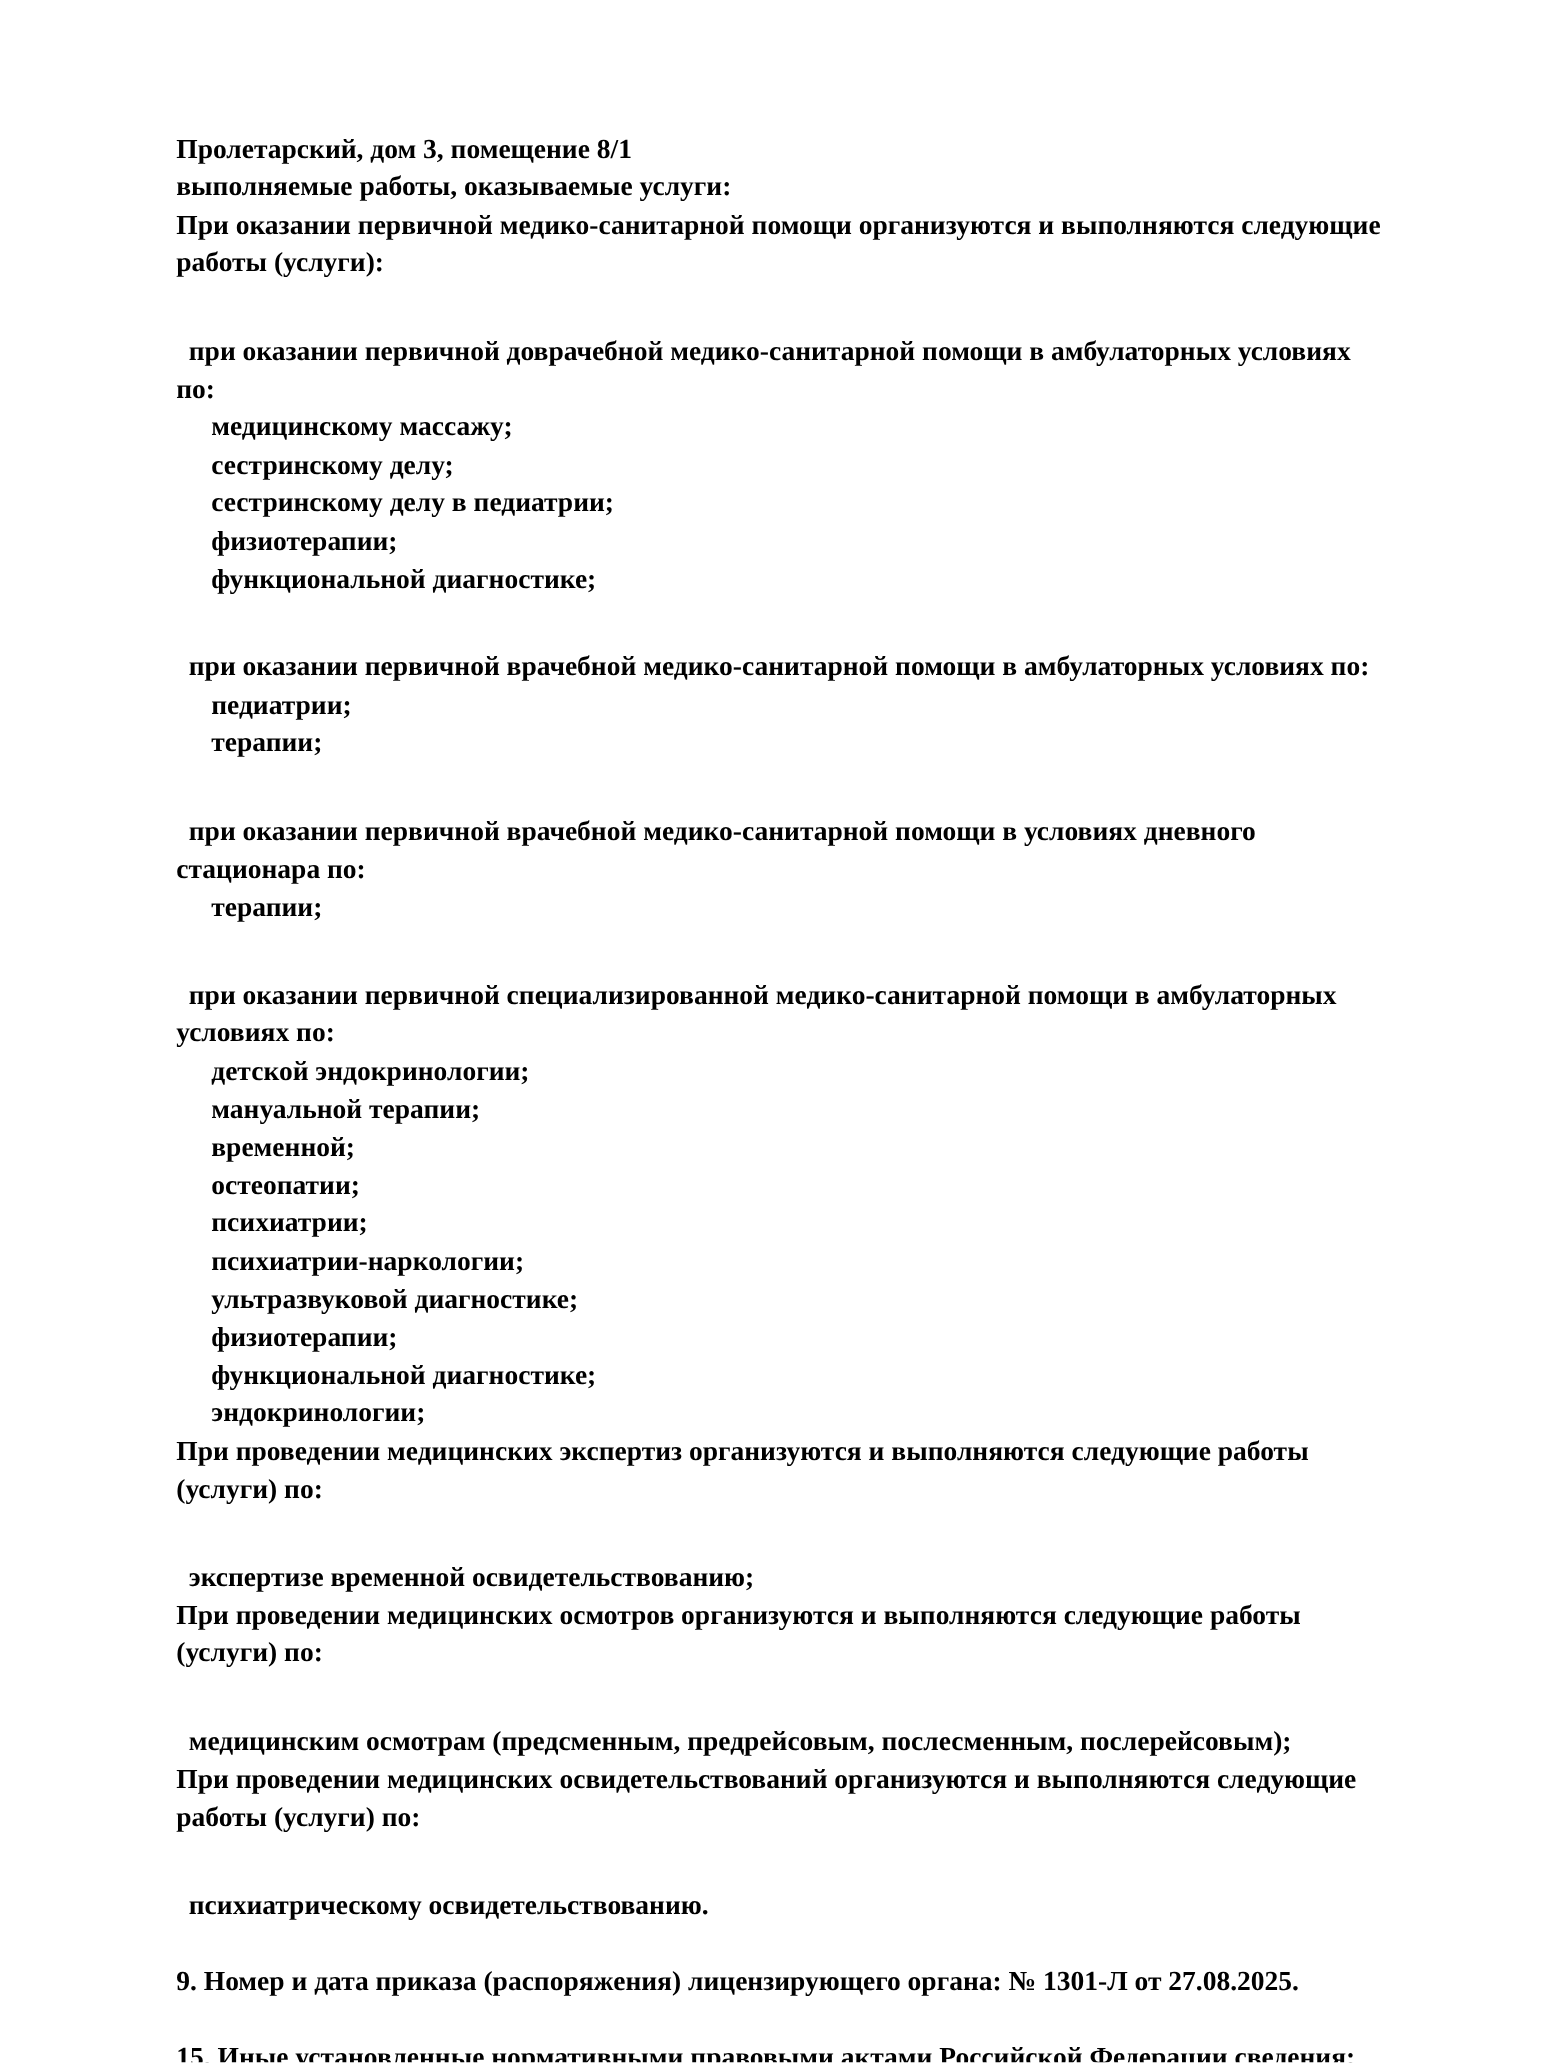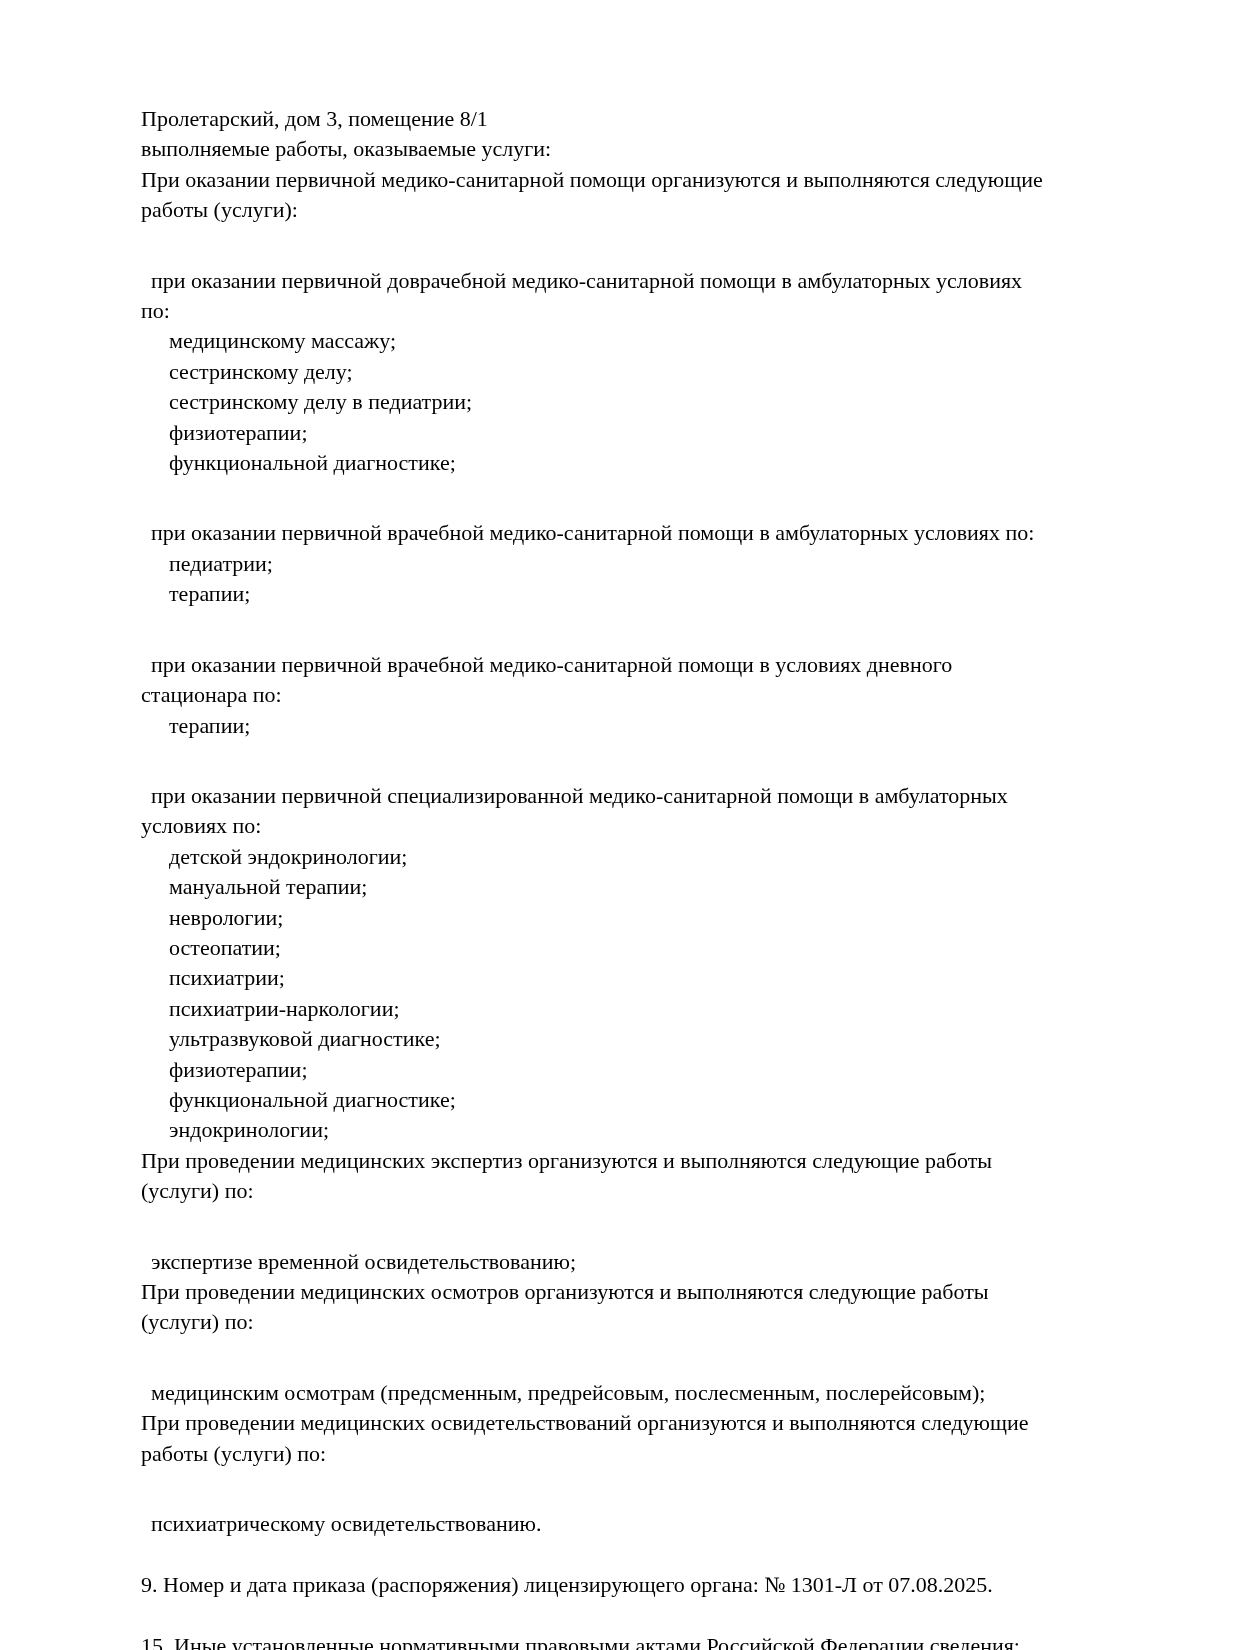--- a/index.html
+++ b/index.html
@@ -8,20 +8,21 @@
     background: #ffffff;
   }
   .page {
     position: relative;
     width: 1240px;
     height: 1650px;
     background: #ffffff;
     overflow: hidden;
     font-family: "Liberation Serif", "DejaVu Serif", serif;
     color: #000000;
+    font-weight: bold;
   }
   .doc-body {
     position: absolute;
     top: 104px;
     left: 141px;
     right: 30px;
     font-size: 22px;
     line-height: 30.4px;
     color: #000000;
   }
@@ -51,35 +52,35 @@
       <div class="line indent-1">при оказании первичной врачебной медико-санитарной помощи в амбулаторных условиях по:</div>
       <div class="line indent-2">педиатрии;</div>
       <div class="line indent-2">терапии;</div>
       <div class="line indent-1">при оказании первичной врачебной медико-санитарной помощи в условиях дневного</div>
       <div class="line indent-0">стационара по:</div>
       <div class="line indent-2">терапии;</div>
       <div class="line indent-1">при оказании первичной специализированной медико-санитарной помощи в амбулаторных</div>
       <div class="line indent-0">условиях по:</div>
       <div class="line indent-2">детской эндокринологии;</div>
       <div class="line indent-2">мануальной терапии;</div>
-      <div class="line indent-2">неврологии;</div>
+      <div class="line indent-2">временной;</div>
       <div class="line indent-2">остеопатии;</div>
       <div class="line indent-2">психиатрии;</div>
       <div class="line indent-2">психиатрии-наркологии;</div>
       <div class="line indent-2">ультразвуковой диагностике;</div>
       <div class="line indent-2">физиотерапии;</div>
       <div class="line indent-2">функциональной диагностике;</div>
       <div class="line indent-2">эндокринологии;</div>
       <div class="line indent-0">При проведении медицинских экспертиз организуются и выполняются следующие работы</div>
       <div class="line indent-0">(услуги) по:</div>
       <div class="line indent-1">экспертизе временной освидетельствованию;</div>
       <div class="line indent-0">При проведении медицинских осмотров организуются и выполняются следующие работы</div>
       <div class="line indent-0">(услуги) по:</div>
       <div class="line indent-1">медицинским осмотрам (предсменным, предрейсовым, послесменным, послерейсовым);</div>
       <div class="line indent-0">При проведении медицинских освидетельствований организуются и выполняются следующие</div>
       <div class="line indent-0">работы (услуги) по:</div>
       <div class="line indent-1">психиатрическому освидетельствованию.</div>
       <div class="line indent-0">&nbsp;</div>
-      <div class="line indent-0">9. Номер и дата приказа (распоряжения) лицензирующего органа: № 1301-Л от 07.08.2025.</div>
+      <div class="line indent-0">9. Номер и дата приказа (распоряжения) лицензирующего органа: № 1301-Л от 27.08.2025.</div>
       <div class="line indent-0">&nbsp;</div>
       <div class="line indent-0">15. Иные установленные нормативными правовыми актами Российской Федерации сведения:</div>
     </div>
 </div>
 
 </body></html>

